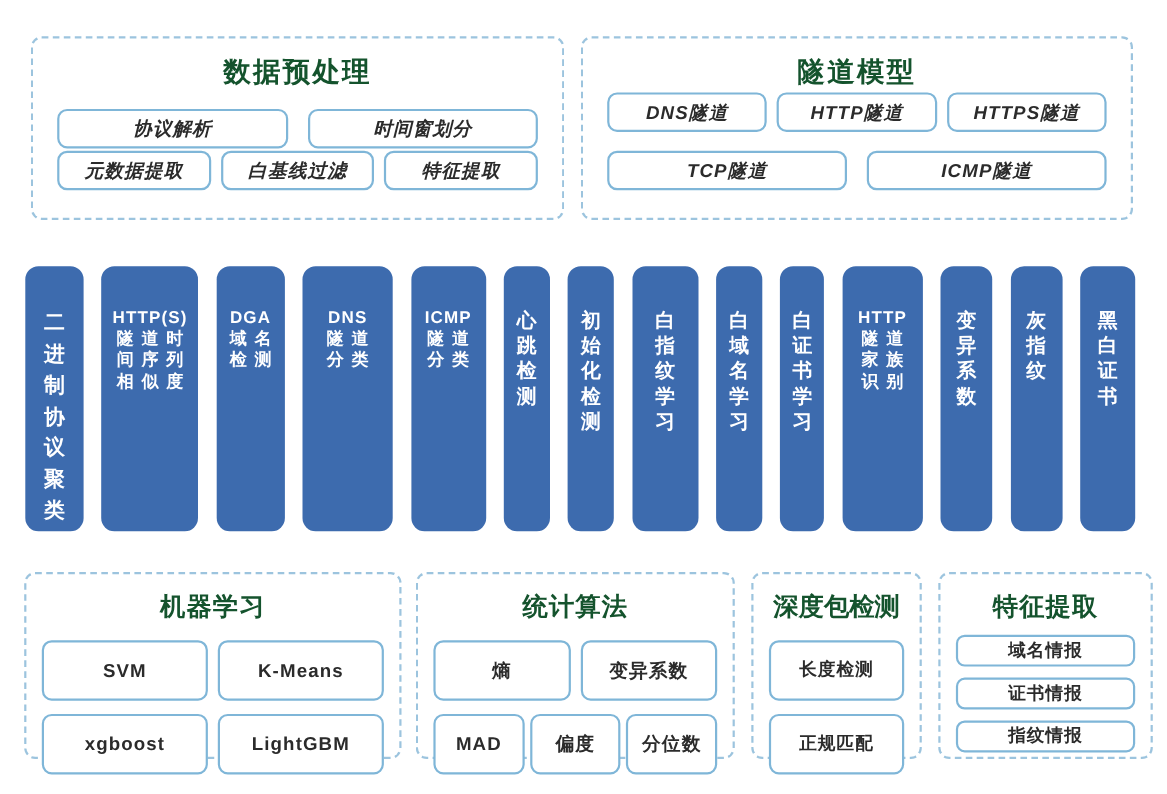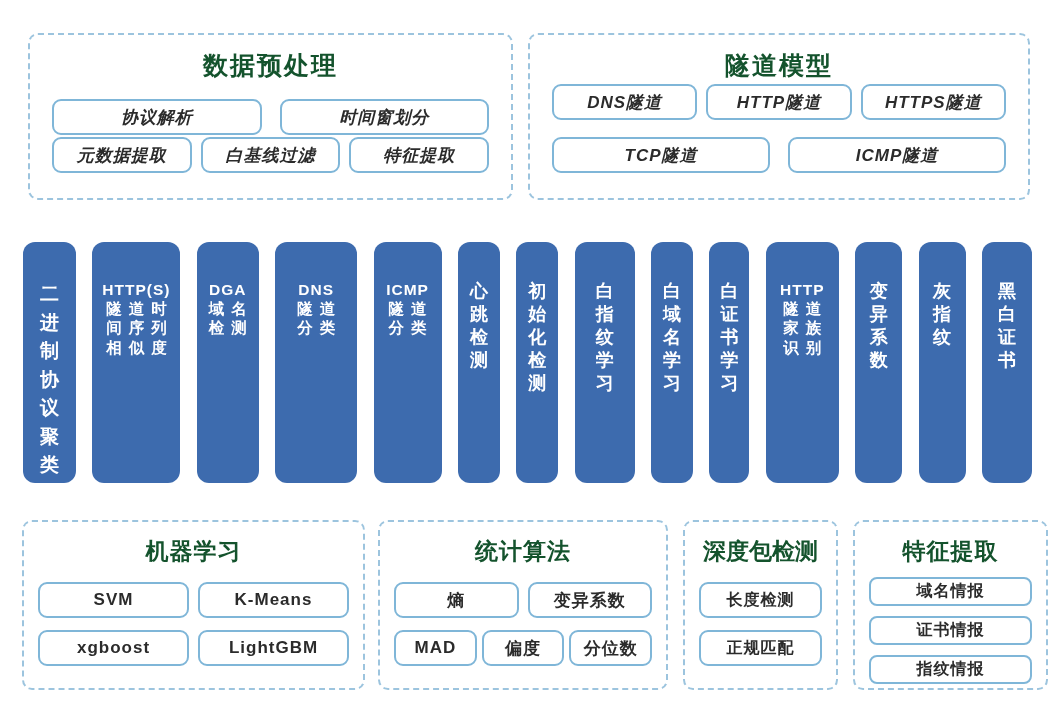--- a/index.html
+++ b/index.html
@@ -44,21 +44,21 @@
     word-break:break-all; letter-spacing:0;
   }
   .vtext.tall { font-size:19px; line-height:1.5; }
   .bline { font-size:15.5px; line-height:1.24; text-align:center; white-space:nowrap; }
   .bline.cn { letter-spacing:7px; margin-right:-7px; }
   .bline.lat { letter-spacing:1px; }
   
   .bot-rows { padding:0 14px; }
   .bot-row1 { margin-top:15px; gap:9px; }
   .bot-row2 { margin-top:12px; gap:5px; }
-  .bot-row1 .pill, .bot-row2 .pill { flex:1; height:36px; }
+  .bot-row1 .pill, .bot-row2 .pill { flex:1; height:55px; }
   .ti-rows { padding:0 14px; }
   .ti-rows .pill { height:29px; font-size:16px; margin-top:10px; border-radius:8px; }
 </style>
 </head>
 <body>
 
 <div class="canvas">
 
   <section class="dashed-box" style="left:28px; top:33px; width:485px; height:167px;">
     <div class="panel-title">数据预处理</div>

